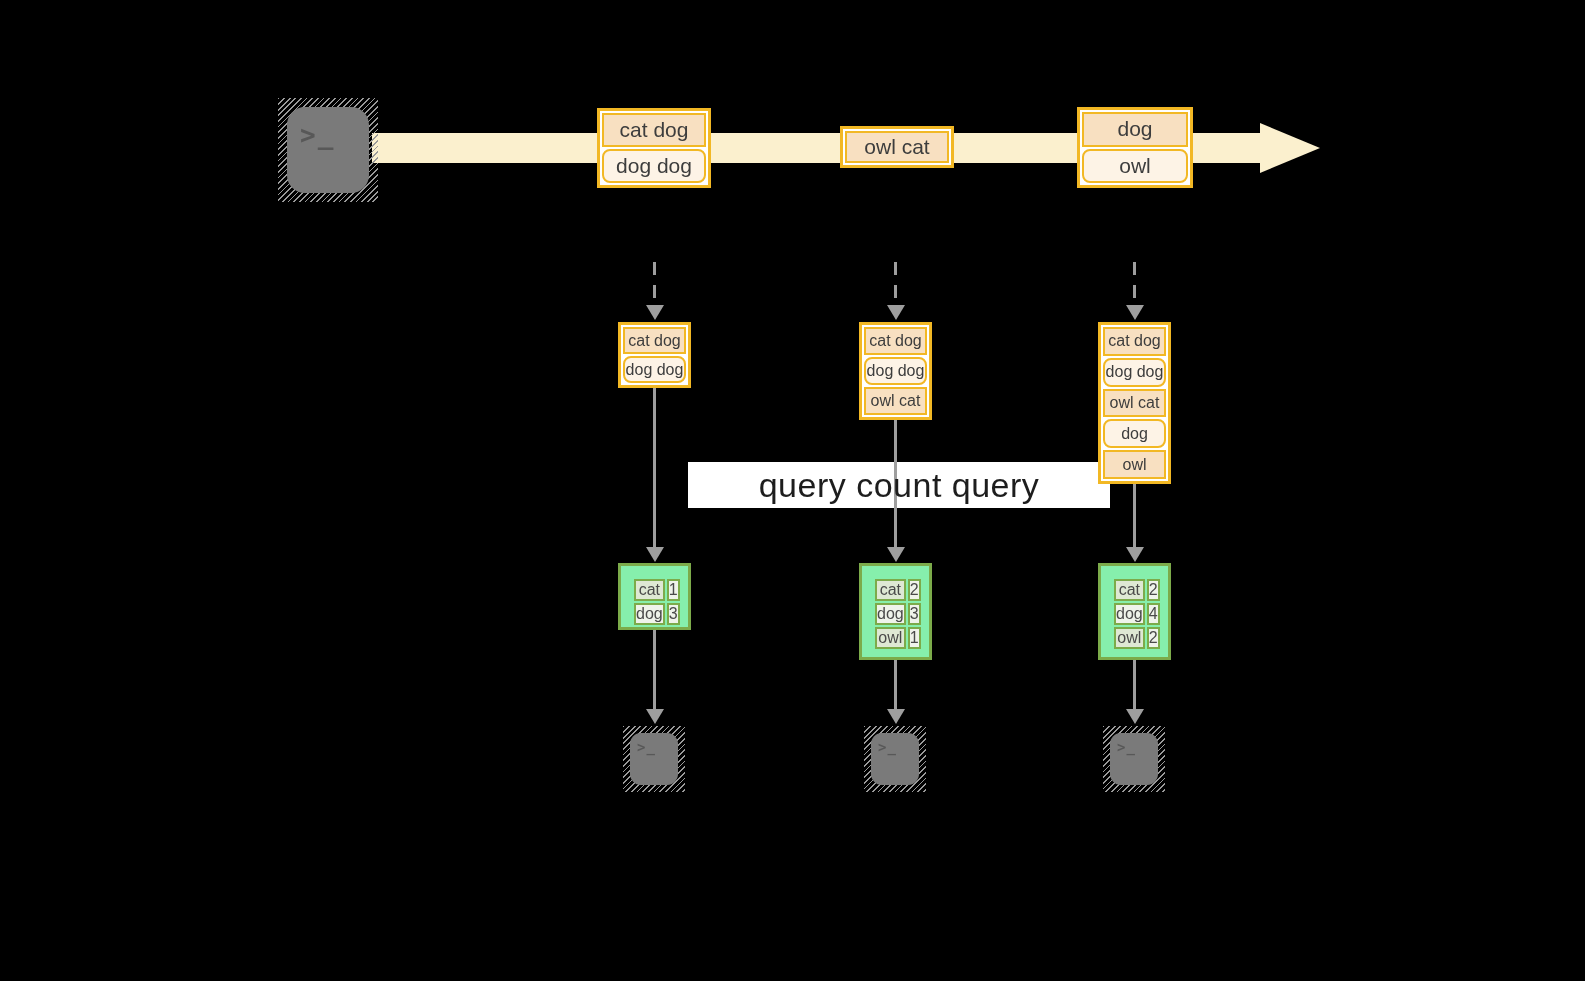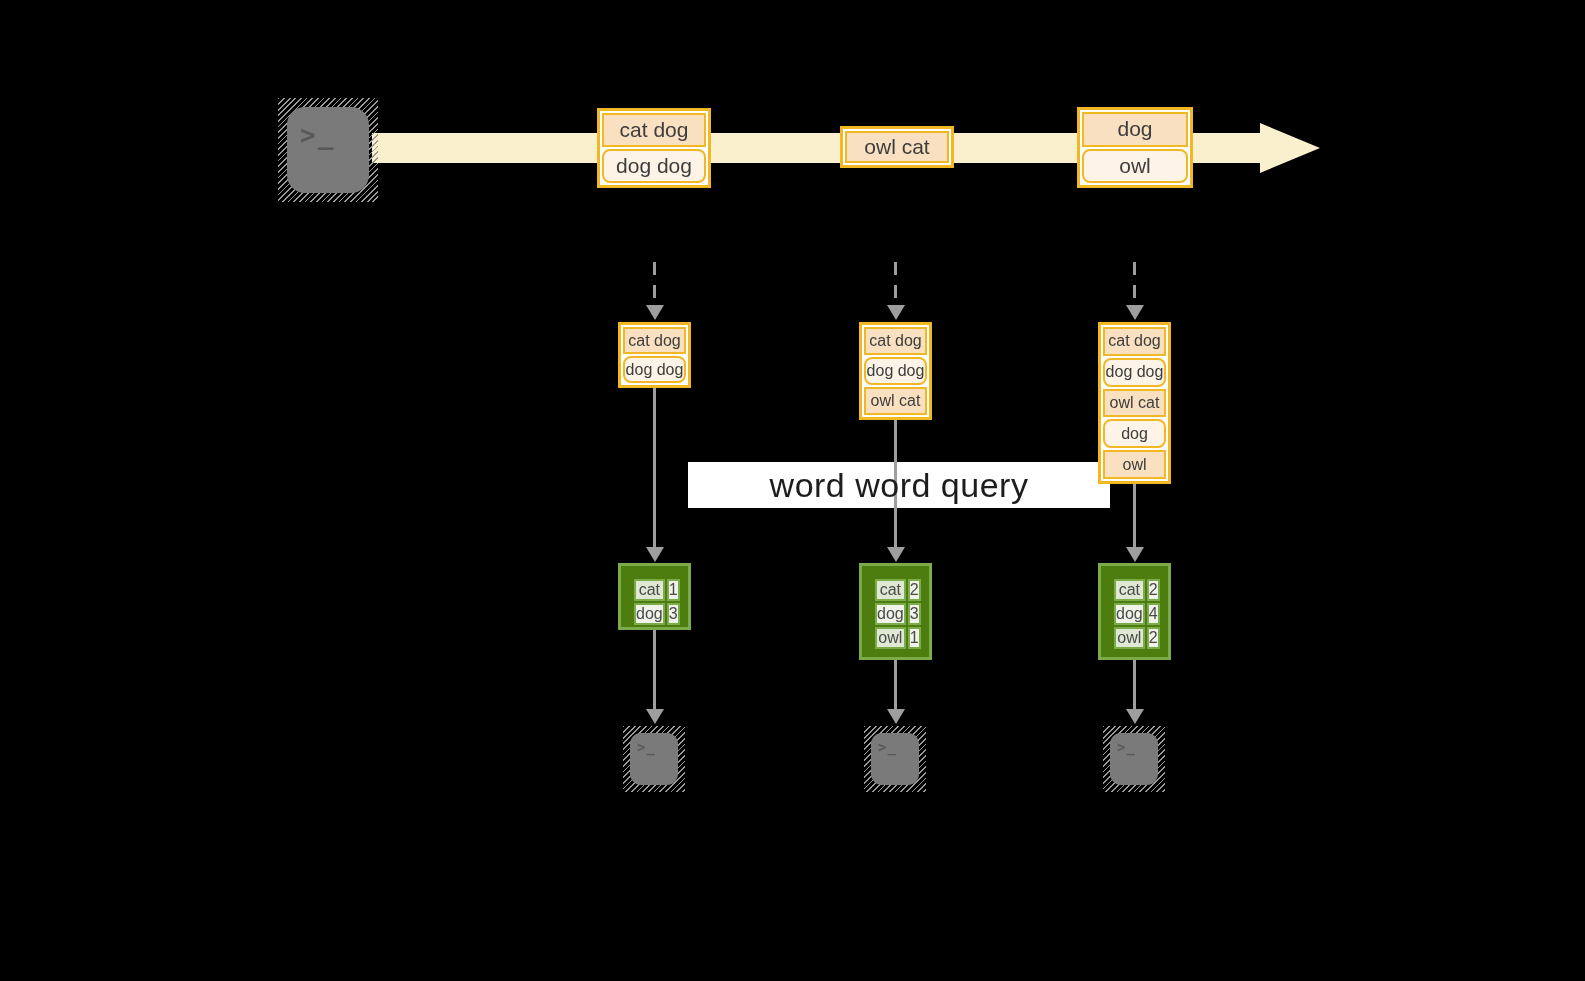--- a/index.html
+++ b/index.html
@@ -20,21 +20,21 @@
   
   .stack{position:absolute;background:#fff;border:3px solid var(--gold,#f2b824);
     display:flex;flex-direction:column;gap:2px;padding:2px;box-sizing:border-box;}
   .stack .cell{flex:1;border:2px solid var(--gold,#f2b824);display:flex;
     align-items:center;justify-content:center;box-sizing:border-box;}
   .cell.dark{background:var(--peach,#f8e0c1);}
   .cell.light{background:var(--lightcream,#fdf3e6);border-radius:8px;}
   .rec .cell{font-size:21px;}
   .log .cell{font-size:16px;}
   
-  .counts{position:absolute;background:#4d7c0f;border:3px solid var(--green,#7cab4a);
+  .counts{position:absolute;background:#86efac;border:3px solid var(--green,#7cab4a);
     display:grid;grid-template-columns:1.7fr 1fr;gap:2px;padding:13px;box-sizing:border-box;}
   .counts .gcell{border:2px solid var(--green,#7cab4a);display:flex;align-items:center;
     justify-content:center;font-size:16px;color:#4a4a4a;box-sizing:border-box;}
   .gcell.gdark{background:var(--sage,#dee8d4);}
   .gcell.glight{background:var(--lightsage,#eff3ea);}
   
   .dash-arrow{position:absolute;width:3px;height:44px;
     background:repeating-linear-gradient(to bottom,var(--gray,#9e9e9e) 0 13px,transparent 13px 23px);}
   .dash-arrow::after,.vline.headed::after{content:"";position:absolute;left:-7.5px;bottom:-14px;
     width:0;height:0;border-left:9px solid transparent;border-right:9px solid transparent;
@@ -91,21 +91,21 @@
     <div class="cell light">dog dog</div>
     <div class="cell dark">owl cat</div>
     <div class="cell light">dog</div>
     <div class="cell dark">owl</div>
   </div>
 
   <div class="vline headed" style="left:653px;top:388px;height:160px;"></div>
   <div class="vline headed" style="left:894px;top:420px;height:128px;"></div>
   <div class="vline headed" style="left:1133px;top:484px;height:64px;"></div>
 
-  <div class="query-text">word word query</div>
+  <div class="query-text">query count query</div>
 
   <div class="counts" style="left:618px;top:563px;width:73px;height:67px;">
     <div class="gcell gdark">cat</div>
     <div class="gcell glight">1</div>
     <div class="gcell glight">dog</div>
     <div class="gcell glight">3</div>
   </div>
   <div class="counts" style="left:859px;top:563px;width:73px;height:97px;">
     <div class="gcell gdark">cat</div>
     <div class="gcell glight">2</div>

